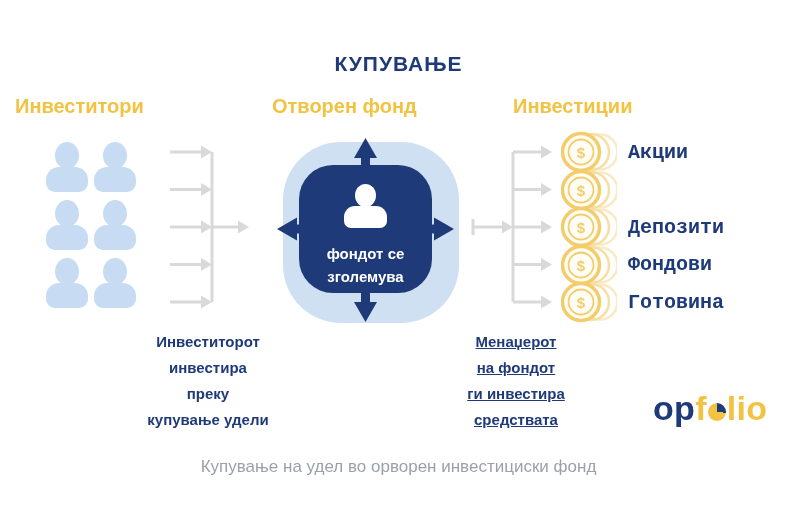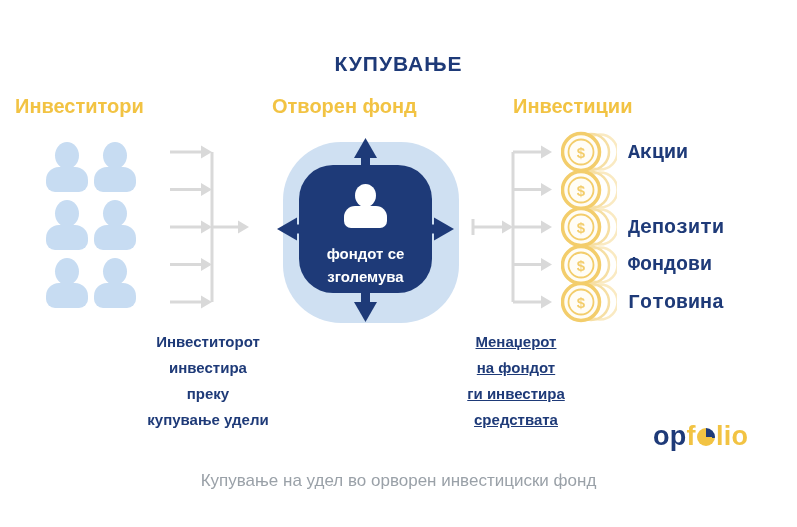--- a/index.html
+++ b/index.html
@@ -55,34 +55,33 @@
   .inv-label{color:#1e3a78;font-size:20px;font-weight:bold;white-space:nowrap;font-family:Liberation Mono, monospace;}
 
   .caption{
     position:absolute;color:#1e3a78;font-size:15px;font-weight:bold;
     line-height:26px;text-align:center;white-space:pre-line;top:329px;
   }
   .caption.left{left:120px;width:176px;}
   .caption.right{left:430px;width:172px;text-decoration:underline;}
 
   .logo{
-    position:absolute;left:653px;top:389px;font-size:27px;font-weight:bold;letter-spacing:0.3px;
+    position:absolute;left:653px;top:389px;font-size:34px;font-weight:bold;letter-spacing:0.3px;
     white-space:nowrap;
-    margin-top:32px;
   }
   .logo .navy{color:#1e3a78;}
   .logo .yellow{color:#f2c343;}
   .logo .pie{
     display:inline-block;width:18px;height:18px;border-radius:50%;
     background:conic-gradient(#1e3a78 5deg 95deg, #f2c343 95deg 365deg);
     margin:0 1px;vertical-align:baseline;position:relative;top:1px;
   }
   .footer-caption{
     position:absolute;left:0;right:0;top:457px;text-align:center;
-    color:#9aa1a8;font-size:17px;font-weight:normal;margin-top:14px;
+    color:#9aa1a8;font-size:17px;font-weight:normal;
   }
 </style>
 </head>
 <body>
 
 <div class="canvas">
 
   <div class="title">КУПУВАЊЕ</div>
 
   <div class="col-header investors">Инвеститори</div>

